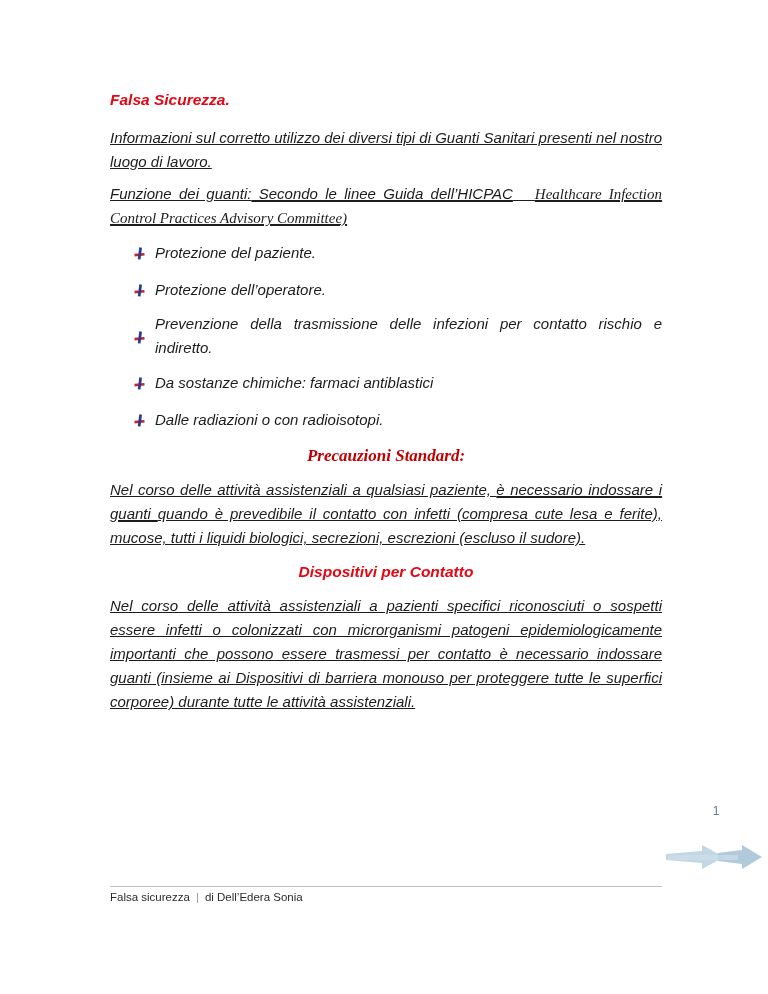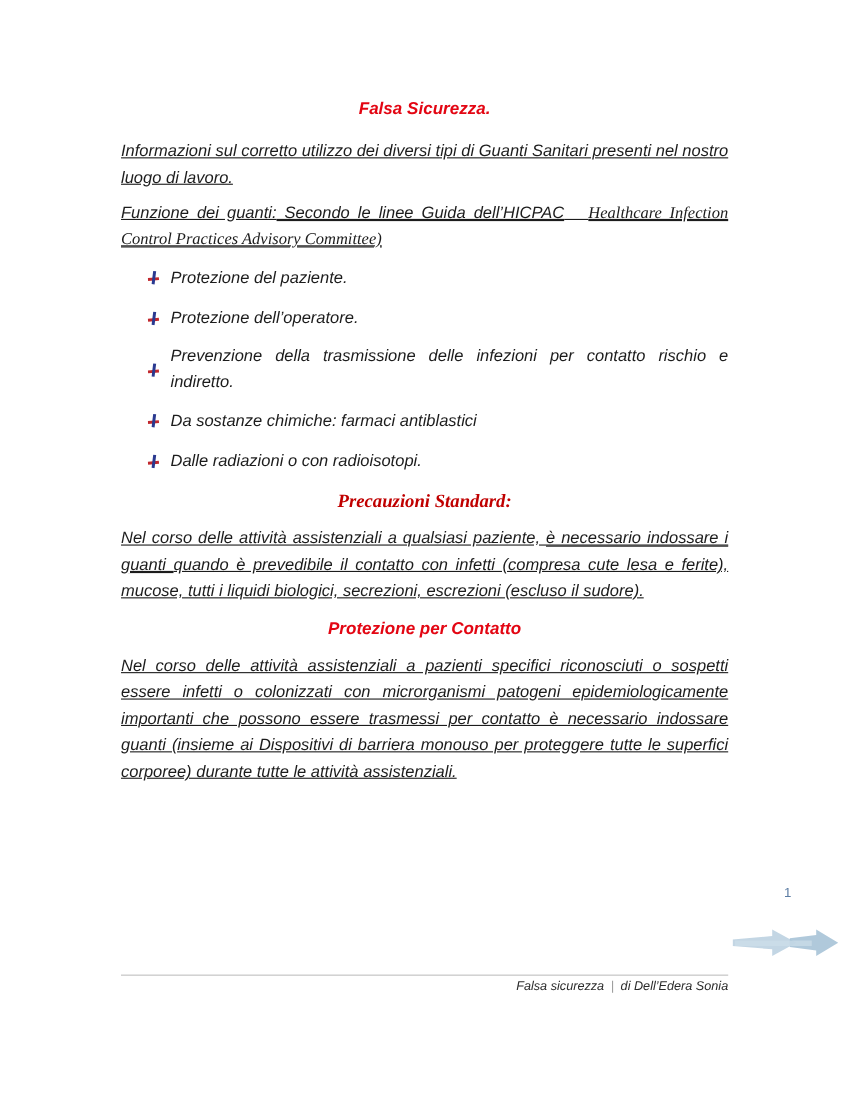--- a/index.html
+++ b/index.html
@@ -19,21 +19,20 @@
     position: absolute;
     left: 110px;
     top: 88px;
     width: 552px;
     font-style: italic;
     color: #1c1c1c;
     font-size: 15px;
     line-height: 24px;
   }
   .doc-title {
-    text-align: center;
     color: #e30613;
     font-weight: bold;
     font-size: 15.5px;
     margin-bottom: 14px;
   }
   p.body-para {
     text-align: justify;
     margin-bottom: 8px;
     text-decoration: underline;
   }
@@ -91,25 +90,23 @@
     left: 110px;
     top: 886px;
     width: 552px;
     border-top: 1px solid #bfbfbf;
   }
   .footer-text {
     position: absolute;
     left: 110px;
     top: 891px;
     width: 552px;
-    text-align: right;
     font-size: 11.5px;
     color: #2b2b2b;
     font-family: "Liberation Sans", sans-serif;
-    font-style: italic;
   }
   .footer-text .sep {
     color: #9a9a9a;
     padding: 0 6px;
   }
 </style>
 </head>
 <body>
 
 <div class="page">
@@ -168,21 +165,21 @@
         </span>
         <span>Dalle radiazioni o con radioisotopi.</span>
       </li>
     </ul>
 
     <div class="heading-std">Precauzioni Standard:</div>
 
 
     <p class="body-para"><span>Nel corso delle attività assistenziali a qualsiasi paziente, </span><span class="u">è necessario indossare i guanti </span><span>quando è prevedibile il contatto con infetti (compresa cute lesa e ferite), mucose, tutti i liquidi biologici, secrezioni, escrezioni (escluso il sudore).</span></p>
 
-    <div class="heading-contatto">Protezione per Contatto</div>
+    <div class="heading-contatto">Dispositivi per Contatto</div>
 
     <p class="body-para">Nel corso delle attività assistenziali a pazienti specifici riconosciuti o sospetti essere infetti o colonizzati con microrganismi patogeni epidemiologicamente importanti che possono essere trasmessi per contatto è necessario indossare guanti (insieme ai Dispositivi di barriera monouso per proteggere tutte le superfici corporee) durante tutte le attività assistenziali.</p>
 
   </div>
 
   <div class="page-number">1</div>
 
   <div class="decorative-image">
     <svg width="98" height="35" viewBox="0 0 98 35">
       <polygon points="0,13 36,10 36,4 58,16 36,28 36,22 0,19" fill="#b9cfdf" opacity="0.85"></polygon>

